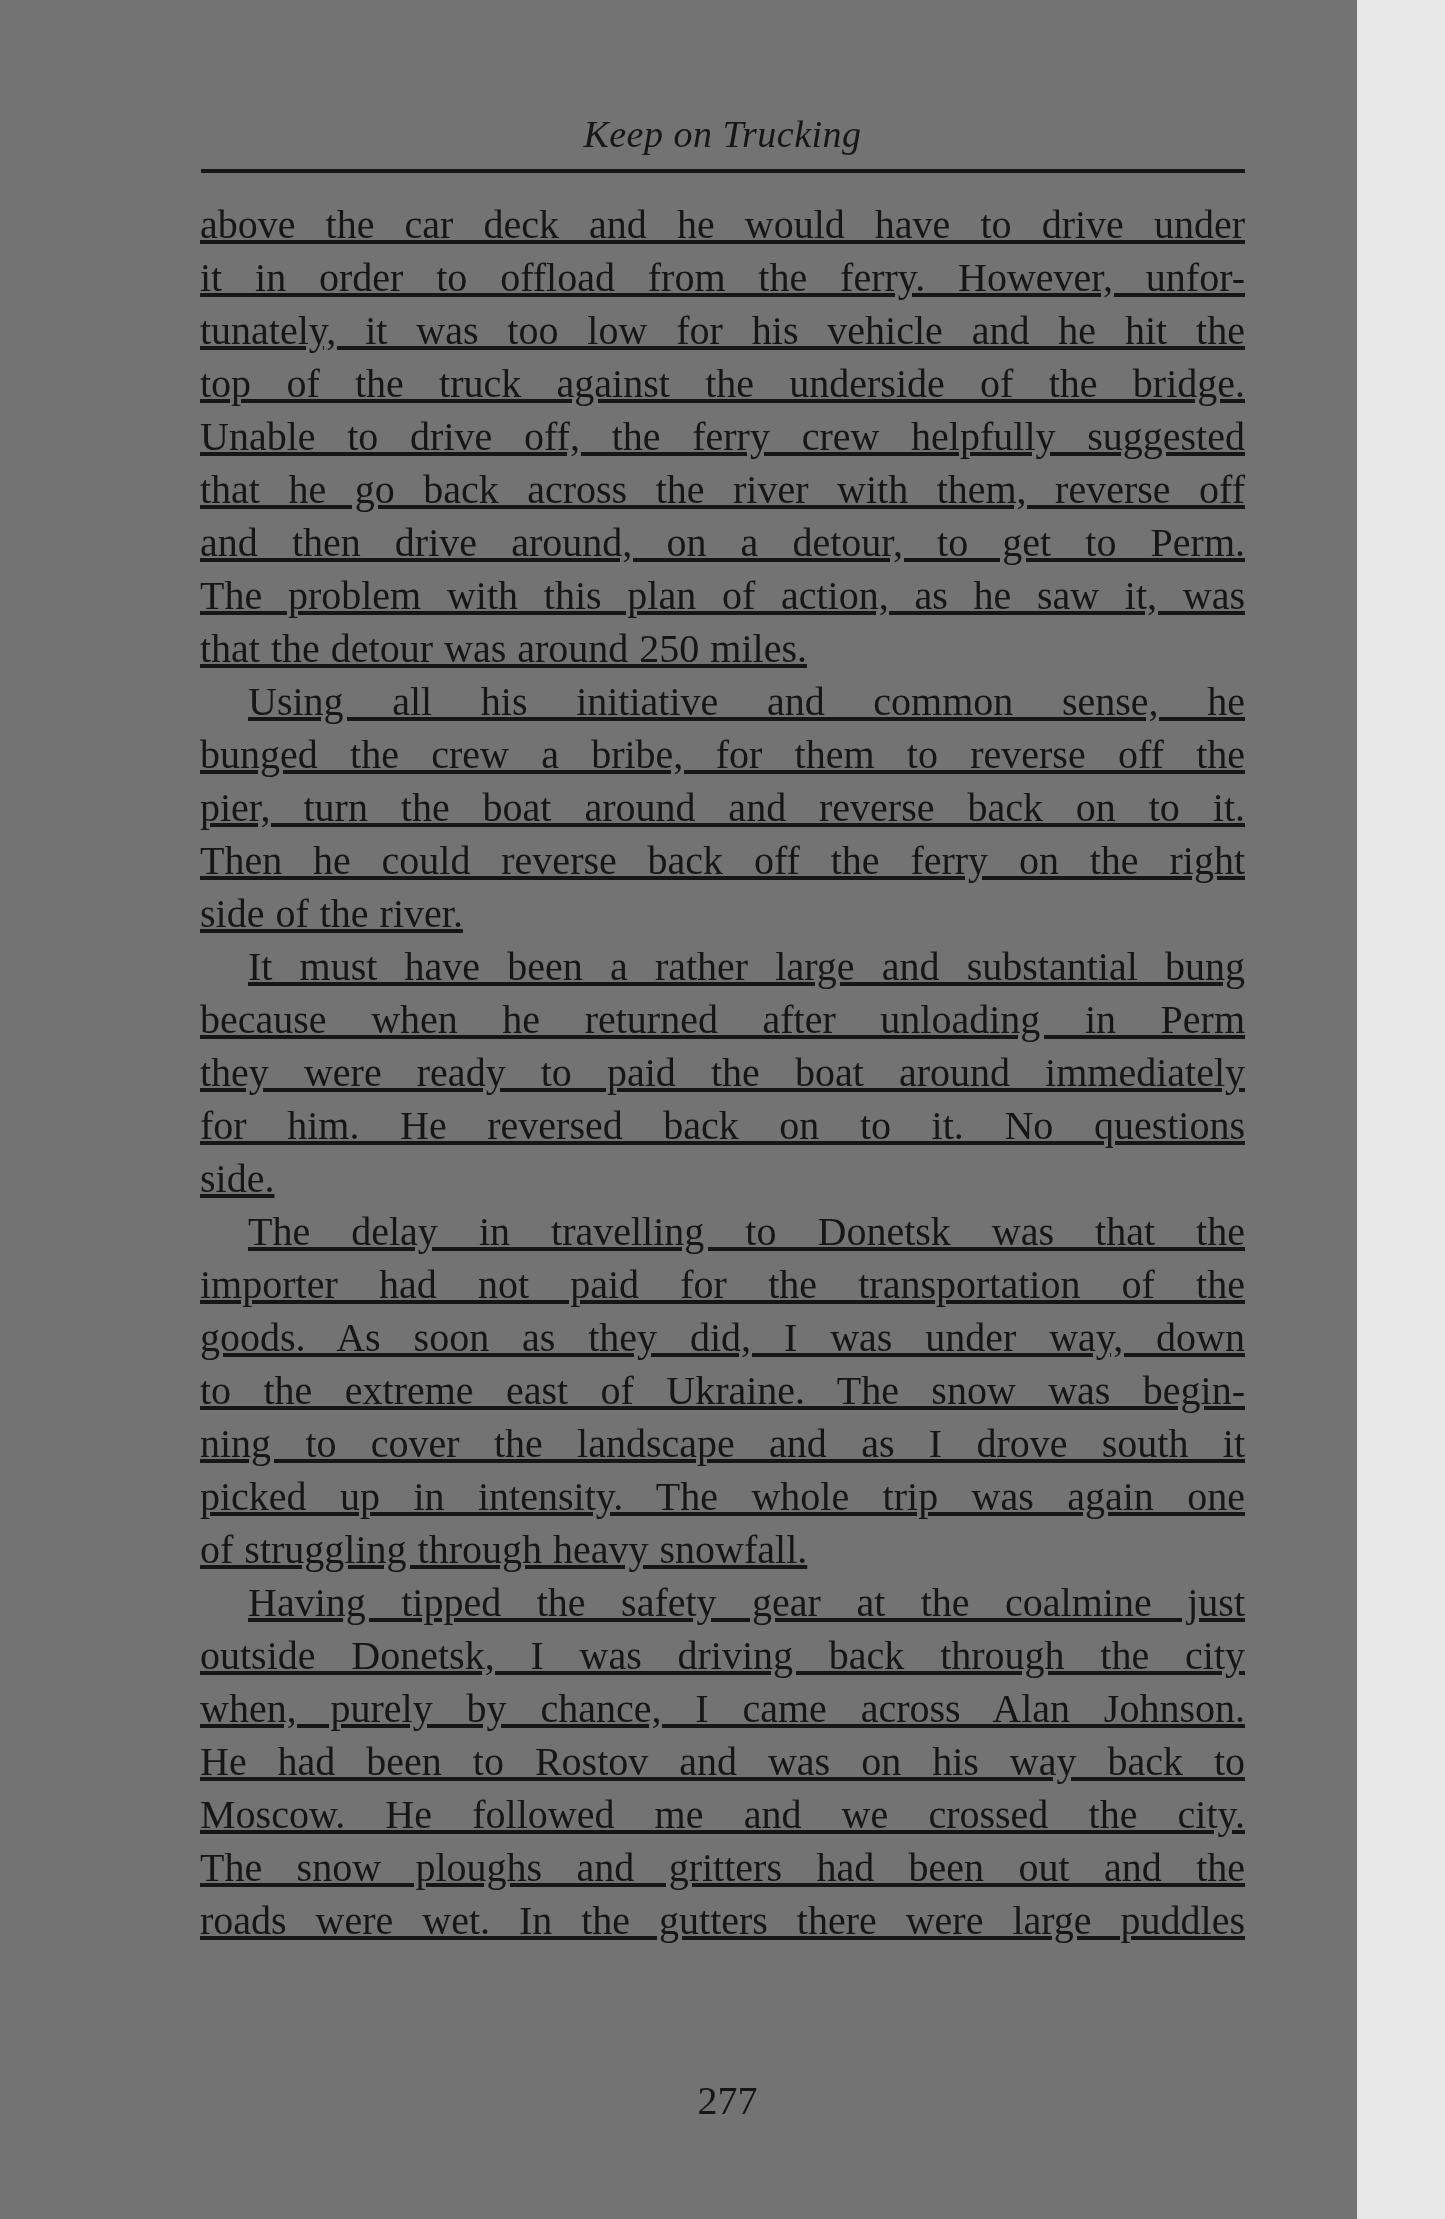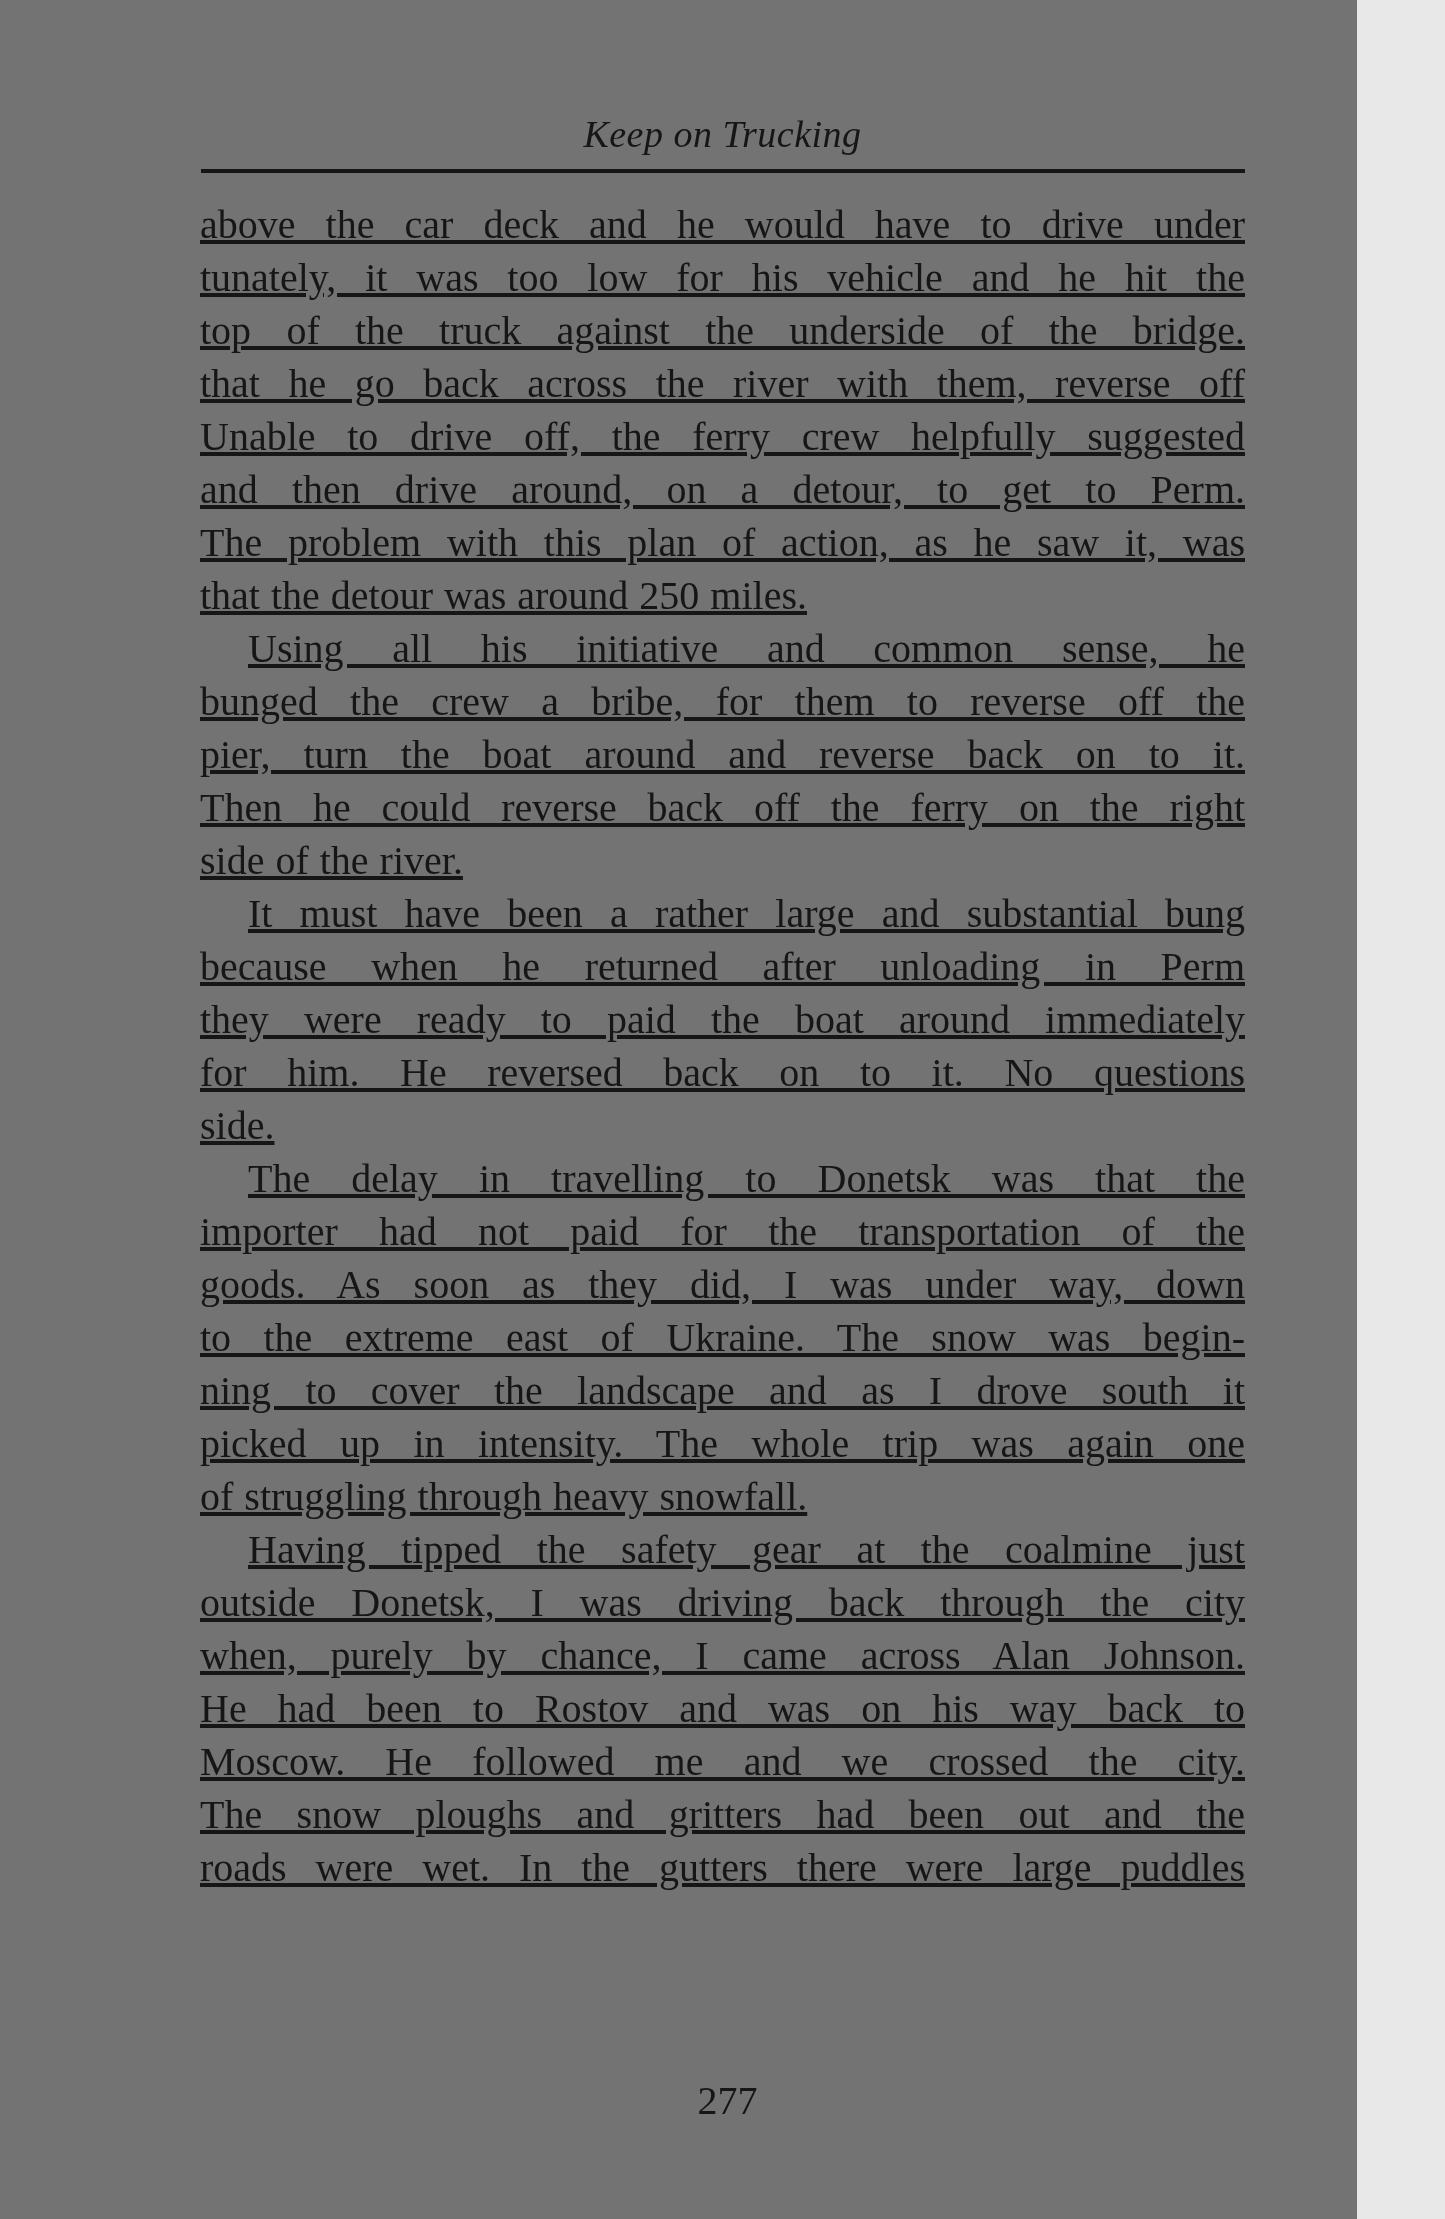--- a/index.html
+++ b/index.html
@@ -66,24 +66,25 @@
   }
 </style>
 </head>
 <body>
 
 <div class="page">
   <div class="running-head">Keep on Trucking</div>
   <div class="header-rule"></div>
   <div class="page-body">
       <div class="line">above the car deck and he would have to drive under</div>
+      <div class="line">it in order to offload from the ferry. However, unfor-</div>
       <div class="line">tunately, it was too low for his vehicle and he hit the</div>
       <div class="line">top of the truck against the underside of the bridge.</div>
+      <div class="line">Unable to drive off, the ferry crew helpfully suggested</div>
       <div class="line">that he go back across the river with them, reverse off</div>
-      <div class="line">Unable to drive off, the ferry crew helpfully suggested</div>
       <div class="line">and then drive around, on a detour, to get to Perm.</div>
       <div class="line">The problem with this plan of action, as he saw it, was</div>
       <div class="line par-end">that the detour was around 250 miles.</div>
       <div class="line indent">Using all his initiative and common sense, he</div>
       <div class="line">bunged the crew a bribe, for them to reverse off the</div>
       <div class="line">pier, turn the boat around and reverse back on to it.</div>
       <div class="line">Then he could reverse back off the ferry on the right</div>
       <div class="line par-end">side of the river.</div>
       <div class="line indent">It must have been a rather large and substantial bung</div>
       <div class="line">because when he returned after unloading in Perm</div>

